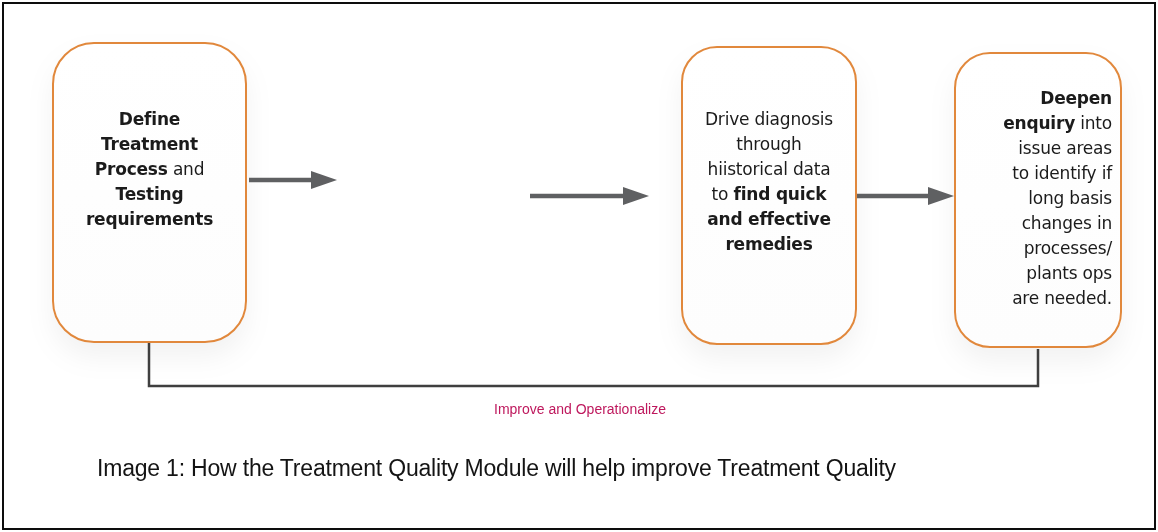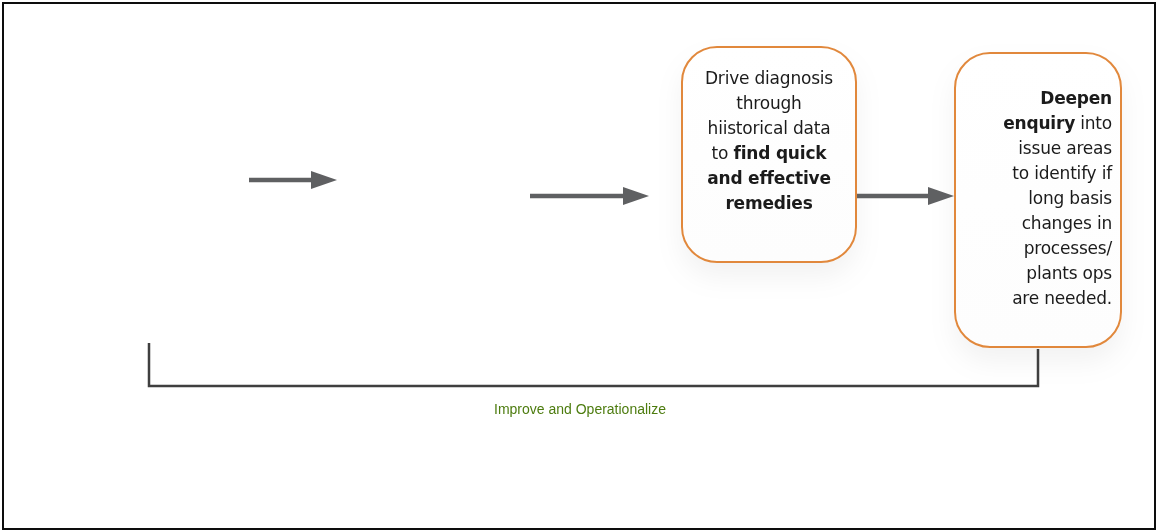--- a/index.html
+++ b/index.html
@@ -38,21 +38,21 @@
     font-size: 17px;
     line-height: 25px;
     color: #1b1b1b;
     letter-spacing: -0.2px;
     width: 100%;
     padding: 0 8px;
   }
   .box-text .b { font-weight: 700; }
   #box-1 { left: 52px;  top: 42px; width: 195px; height: 301px; border-radius: 42px; }
   #box-2 { left: 372px; top: 50px; width: 168px; height: 293px; }
-  #box-3 { left: 681px; top: 46px; width: 176px; height: 217px; }
+  #box-3 { left: 681px; top: 46px; width: 176px; height: 299px; }
   #box-4 { left: 954px; top: 52px; width: 168px; height: 296px; }
   #box-1 .box-text { padding-bottom: 46px; }
   #box-2 .box-text { padding-bottom: 12px; }
   #box-3 .box-text { padding-bottom: 28px; }
   #box-4 .box-text { padding-bottom: 4px; text-align: right; }
   .arrow-svg, .loop-svg {
     position: absolute;
     overflow: visible;
   }
   #arrow-1 { left: 249px; top: 169px; }
@@ -60,38 +60,45 @@
   #arrow-3 { left: 857px; top: 185px; }
   #loop    { left: 147px; top: 342px; }
   .loop-label {
     position: absolute;
     left: 430px;
     top: 401px;
     width: 300px;
     text-align: center;
     font-family: "Liberation Sans", sans-serif;
     font-size: 14px;
-    color: #4d7c0f;
+    color: #be185d;
   }
   .caption {
     position: absolute;
     left: 97px;
     top: 455px;
     width: 980px;
     font-family: "Liberation Sans", sans-serif;
     font-size: 23px;
     letter-spacing: -0.2px;
     color: #141414;
   }
 </style>
 </head>
 <body>
 
 <div class="canvas">
 
+  <div class="flow-box" id="box-1">
+    <div class="box-text"><span class="b">Define
+Treatment
+Process</span><span> and
+</span><span class="b">Testing
+requirements</span></div>
+  </div>
 
 
   <div class="flow-box" id="box-3">
     <div class="box-text"><span>Drive diagnosis
 through
 hiistorical data
 to </span><span class="b">find quick
 and effective
 remedies</span></div>
   </div>
@@ -120,15 +127,16 @@
     <line x1="0" y1="11" x2="73" y2="11" stroke="#5F6062" stroke-width="4.5"></line>
     <polygon points="71,2 97,11 71,20" fill="#5F6062"></polygon>
   </svg>
 
   <svg class="loop-svg" id="loop" width="894" height="47">
     <path d="M 2 1 L 2 44 L 891 44 L 891 7" fill="none" stroke="#3F3F3F" stroke-width="2.5"></path>
   </svg>
 
   <div class="loop-label">Improve and Operationalize</div>
 
+  <div class="caption">Image 1: How the Treatment Quality Module will help improve Treatment Quality</div>
 
   <div class="frame"></div>
 </div>
 
 </body></html>

